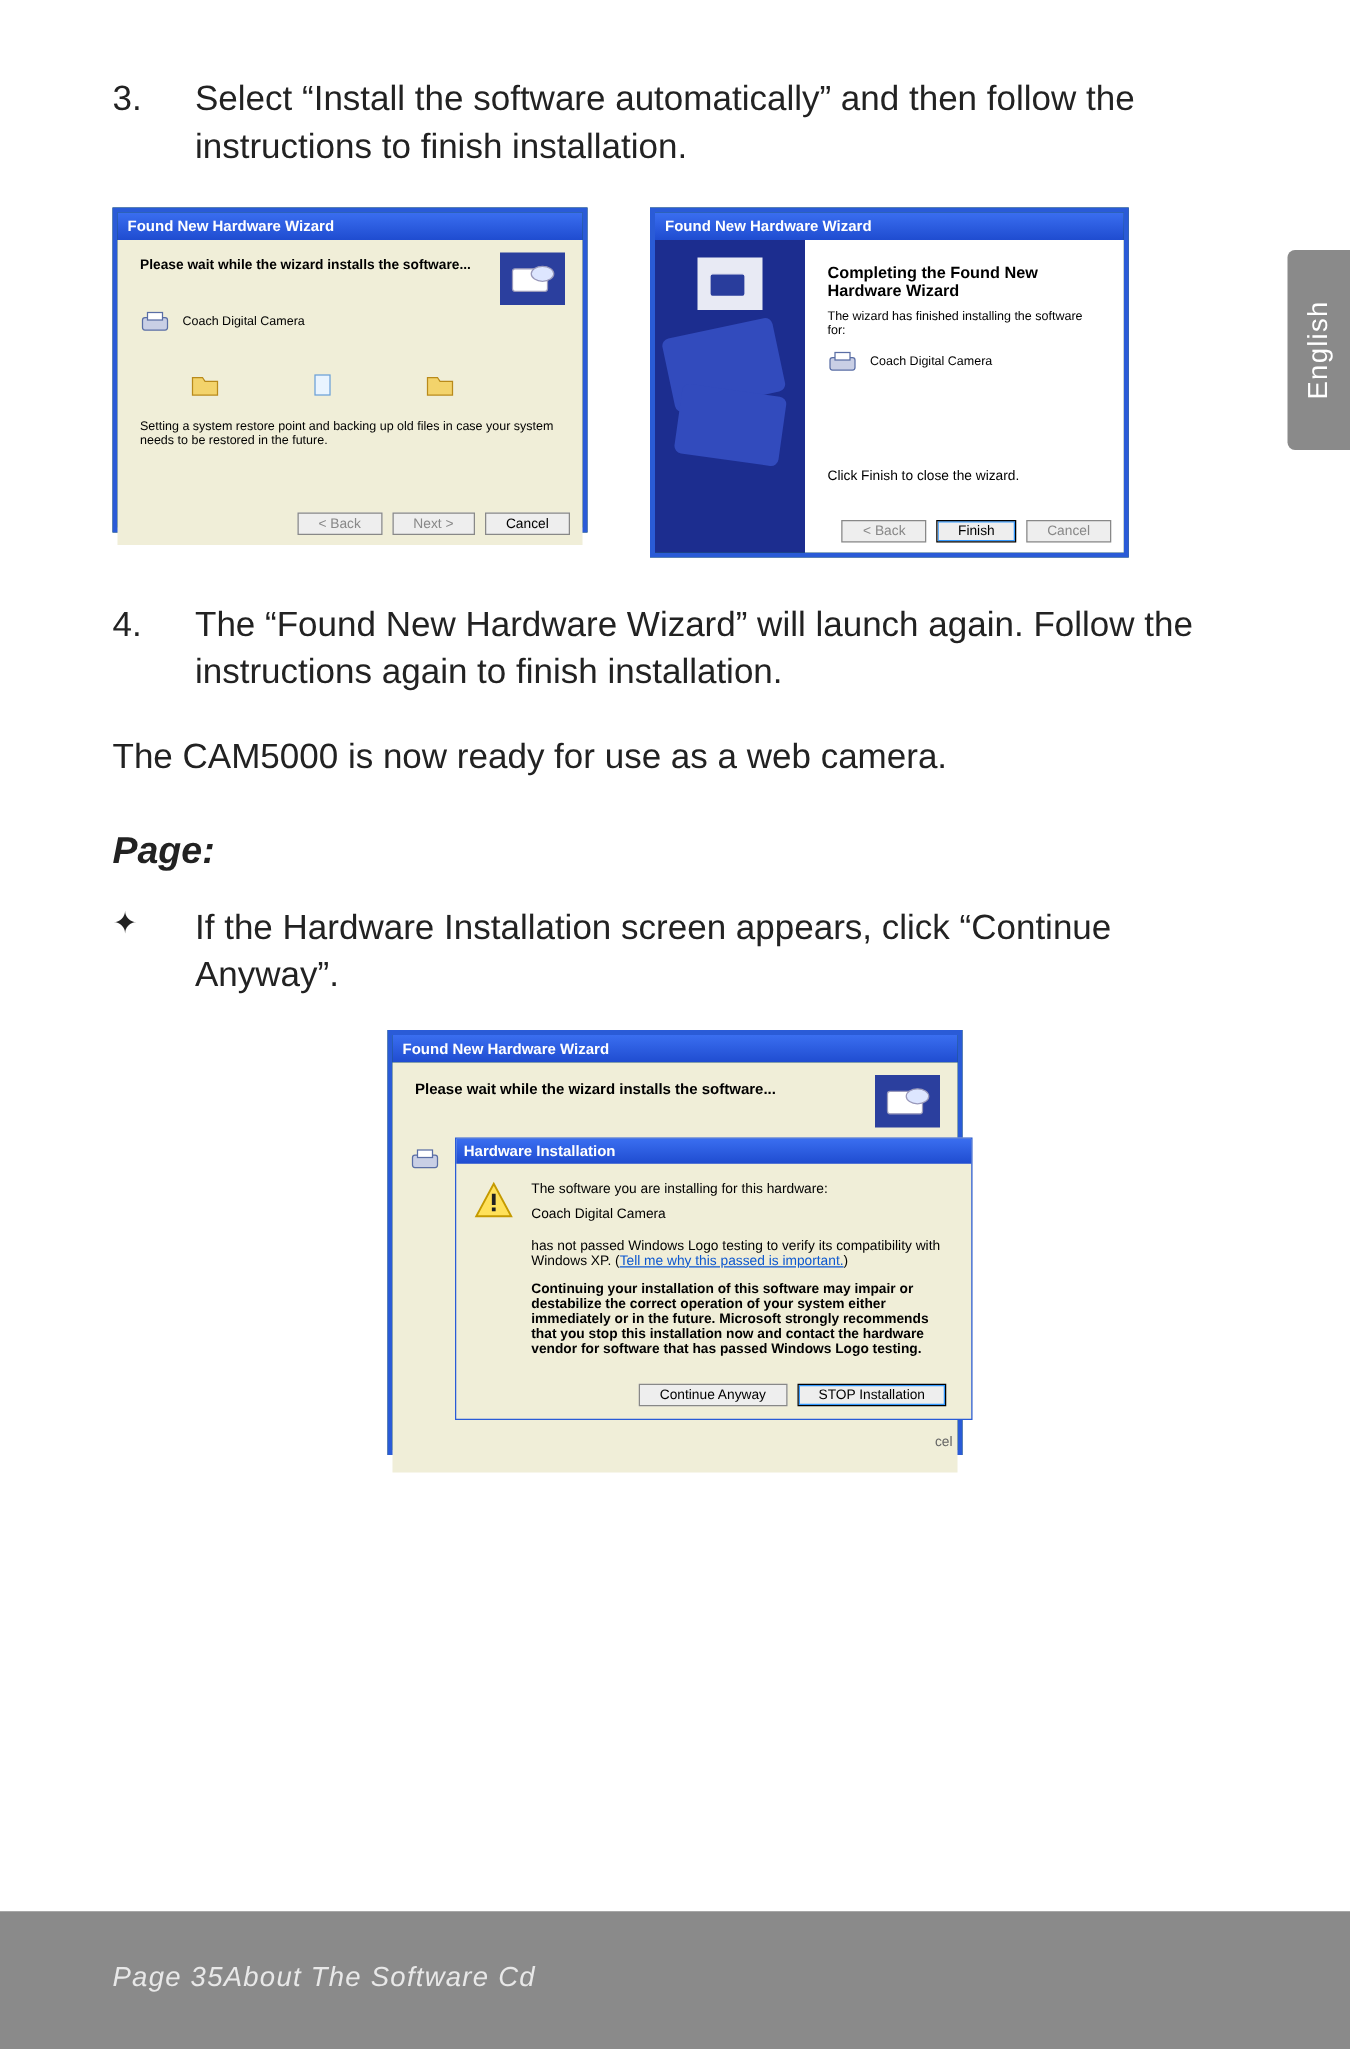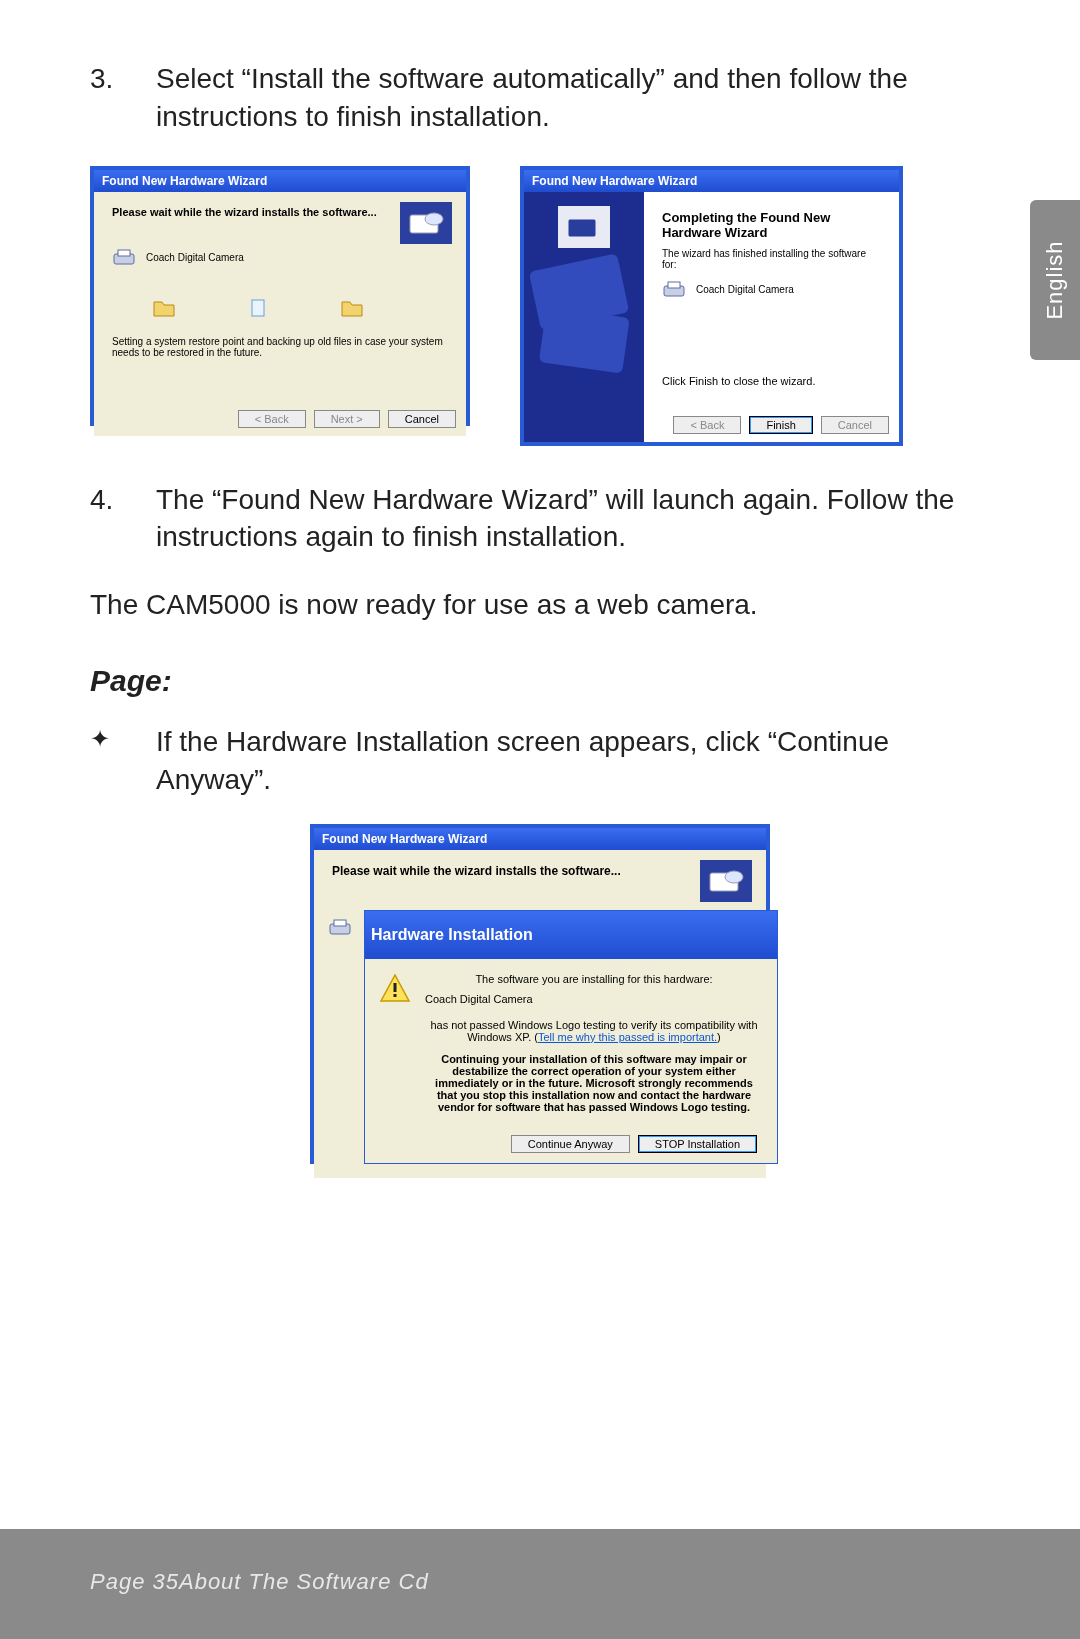--- a/index.html
+++ b/index.html
@@ -32,26 +32,26 @@
   .dlg2right { flex:1; background:#fff; padding:18px; position:relative; min-height:200px; }
   .dlg2right .h { font-weight:bold; font-size:13px; }
   .dlg2right .camrow { display:flex; align-items:center; gap:10px; margin-top:10px; font-size:10px; }
   .dlg2right .close { position:absolute; bottom:55px; left:18px; font-size:11px; }
   .lang-tab { position:absolute; right:0; top:200px; width:50px; height:160px; background:#8a8a8a; color:#fff; display:flex; align-items:center; justify-content:center; border-radius:6px 0 0 6px; }
   .lang-tab span { transform:rotate(-90deg); font-size:22px; letter-spacing:1px; }
   .dlg3wrap { display:flex; justify-content:center; }
   .dlg3 { width:460px; height:340px; }
   .dlg3 .inner { position:relative; }
   .sub-dlg { position:absolute; top:60px; left:50px; right:-12px; background:#f0eed8; border:1px solid #2a5bd7; }
-  .sub-dlg .titlebar { font-size:16px; padding:15px 6px; }
+  .sub-dlg .titlebar { font-size:12px; padding:3px 6px; }
   .sub-dlg .body { padding:14px 14px 50px 14px; font-size:11px; position:relative; }
   .warn-row { display:flex; gap:14px; }
   .warn-icon { width:32px; height:30px; }
   .sub-dlg .body .dev { margin:8px 0 14px 0; }
-  .sub-dlg .body .para { font-size:11px;text-align:center; }
+  .sub-dlg .body .para { font-size:11px; }
   .sub-dlg .body .link { color:#0b57d0; text-decoration:underline; }
   .sub-dlg .body .bold { font-weight:bold; margin-top:10px; }
   .sub-dlg .btnrow { bottom:10px; right:20px; }
   .footer { position:absolute; left:0; right:0; bottom:0; height:110px; background:#8a8a8a; }
   .footer .bar { position:absolute; top:40px; left:0; right:0; display:flex; padding:0 90px; color:#e8e8e8; font-style:italic; font-size:22px; letter-spacing:1px; font-family:"Century Gothic","Segoe UI",sans-serif; }
   .svg-printer { fill:#c9cfe5; stroke:#5a6ea5; }
   .svg-folder { fill:#f3d36b; stroke:#b98a1a; }
 </style>
 </head>
 <body>

